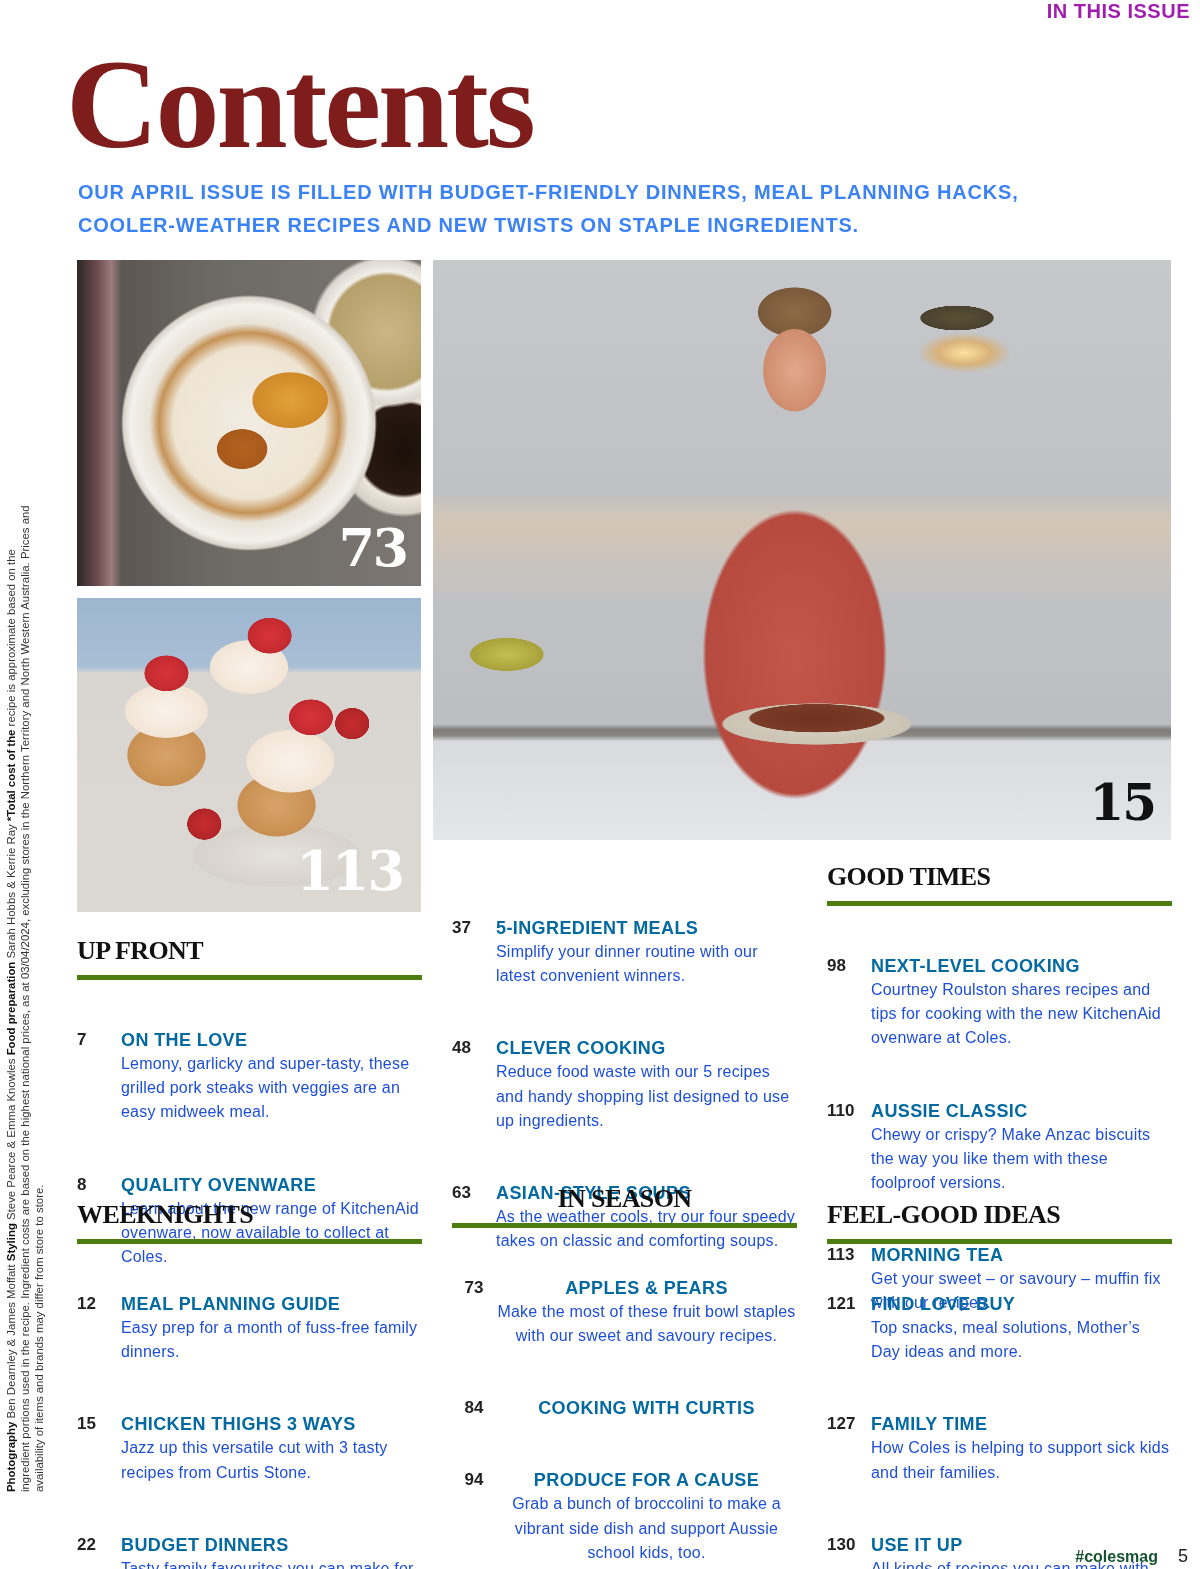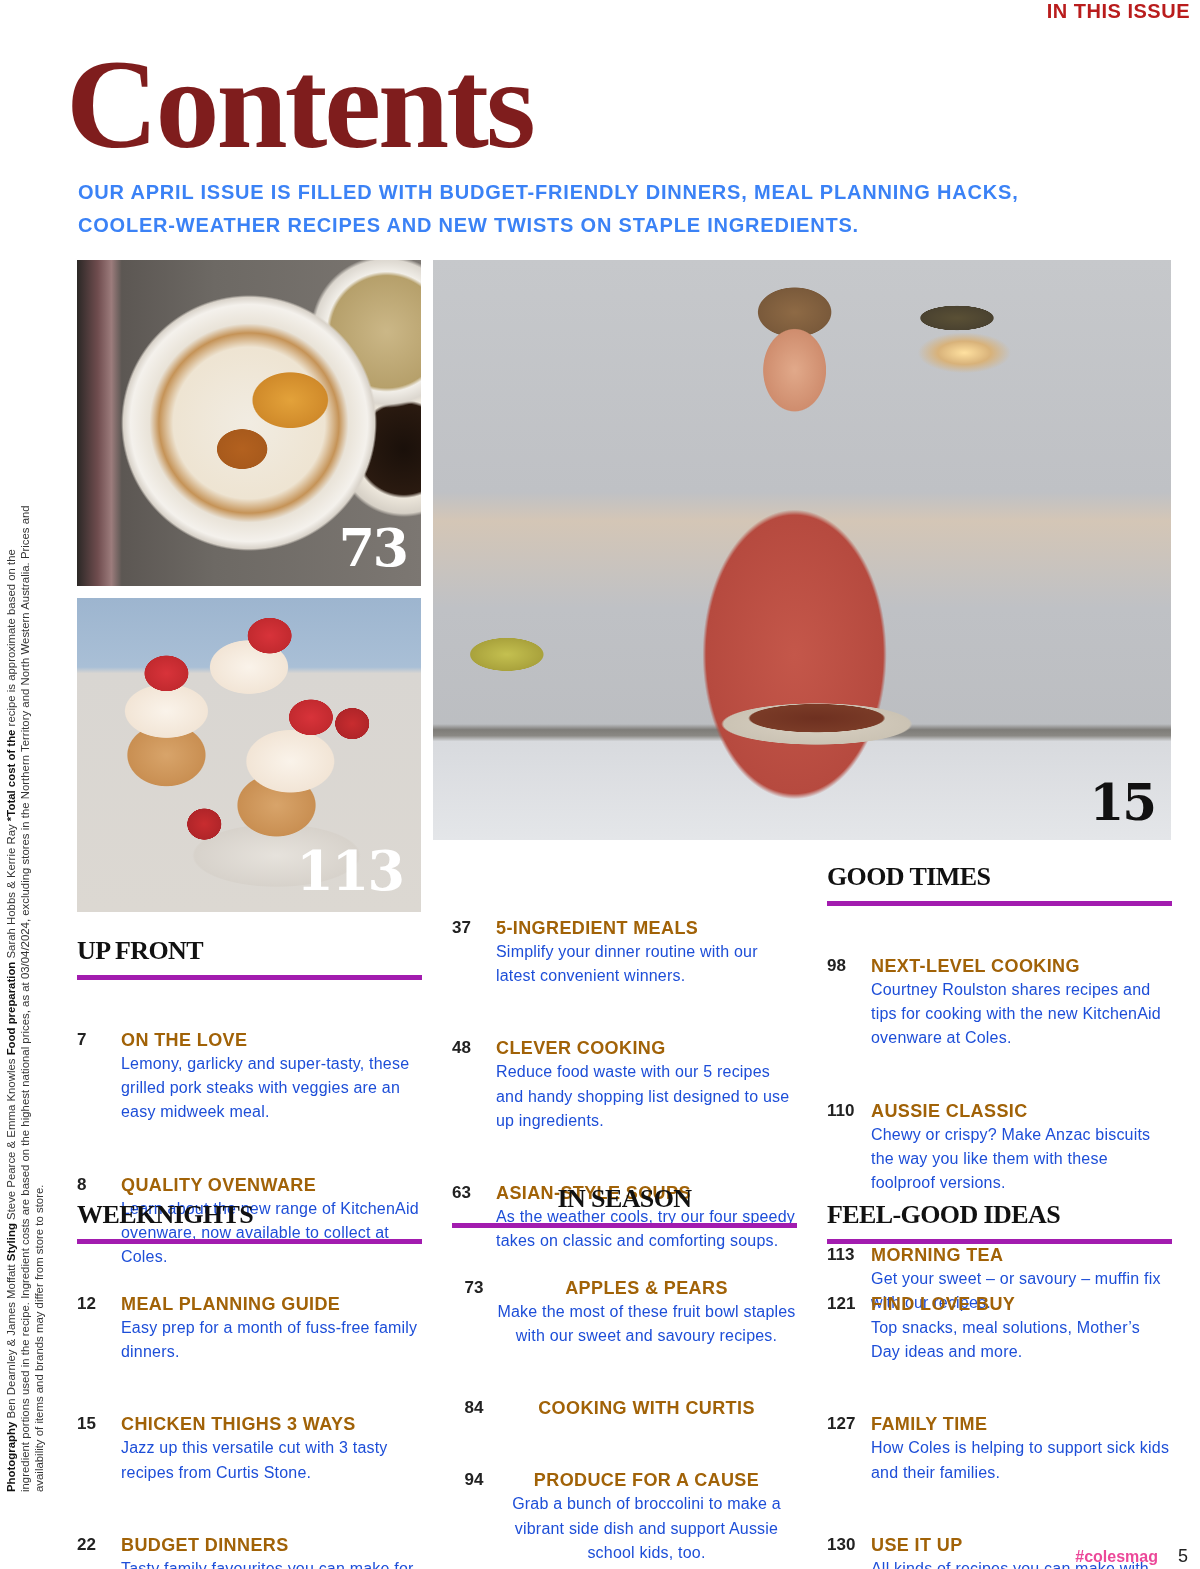--- a/index.html
+++ b/index.html
@@ -2,21 +2,21 @@
 <html><head>
 <meta charset="utf-8">
 <style>
   * { box-sizing: border-box; margin: 0; padding: 0; }
   html, body { width: 1200px; height: 1569px; background: #ffffff; overflow: hidden; }
   body { position: relative; font-family: "Liberation Sans", "DejaVu Sans", sans-serif; color: #1b1b1b; }
 
   .kicker {
     position: absolute; top: 0; right: 10px;
     font-family: "Liberation Sans", sans-serif; font-weight: 700;
-    font-size: 20px; letter-spacing: 0.5px; color: #b91c1c;
+    font-size: 20px; letter-spacing: 0.5px; color: #a21caf;
   }
   .title {
     position: absolute; left: 66px; top: 40px;
     font-family: "Liberation Serif", "DejaVu Serif", serif; font-weight: 700;
     font-size: 128px; line-height: 1; letter-spacing: -3px; color: #7f1d1d;
     transform: scaleX(1.0);
   }
   .intro {
     position: absolute; left: 78px; top: 176px; width: 980px;
     font-family: "Liberation Sans", sans-serif; font-weight: 700;
@@ -78,37 +78,37 @@
     width: 990px; transform-origin: 0 0; transform: rotate(-90deg);
     font-size: 11.4px; line-height: 14px; color: #333;
   }
   .credits b { font-weight: 700; color: #111; }
 
   
   .section { position: absolute; width: 345px; }
   .section h2 {
     font-family: "Liberation Serif", "DejaVu Serif", serif; font-weight: 700;
     font-size: 26px; line-height: 30px; letter-spacing: -0.6px; color: #111;
-    padding-bottom: 9px; border-bottom: 5px solid #a21caf; margin-bottom: 12px;
+    padding-bottom: 9px; border-bottom: 5px solid #4d7c0f; margin-bottom: 12px;
   }
   .entry { display: flex; margin-top: 48px; }
   .entry .pg { width: 44px; flex: none; font-weight: 700; font-size: 17px; line-height: 24px; color: #222; }
   .entry .body { flex: 1; }
-  .entry .head { font-weight: 700; font-size: 18px; line-height: 24px; letter-spacing: 0.4px; color: #a16207; }
+  .entry .head { font-weight: 700; font-size: 18px; line-height: 24px; letter-spacing: 0.4px; color: #0369a1; }
   .entry .desc { font-size: 16px; line-height: 24.2px; color: #1d4ed8; letter-spacing: 0.2px; }
 
   #sec-upfront { left: 77px; top: 936px; }
   #sec-weeknights { left: 77px; top: 1200px; }
   #sec-main { left: 452px; top: 868px; }
   #sec-inseason { left: 452px; top: 1184px; text-align: center; }
   #sec-goodtimes { left: 827px; top: 862px; }
   #sec-feelgood { left: 827px; top: 1200px; }
 
   .footer { position: absolute; right: 12px; bottom: 2px; display: flex; gap: 20px; align-items: baseline; }
-  .footer .tag { font-weight: 700; font-size: 16px; color: #ec4899; text-align: right; }
+  .footer .tag { font-weight: 700; font-size: 16px; color: #14532d; text-align: right; }
   .footer .page { font-size: 18px; color: #222; }
 </style>
 </head>
 <body>
 
 <div class="kicker">IN THIS ISSUE</div>
 <h1 class="title">Contents</h1>
 <p class="intro">OUR APRIL ISSUE IS FILLED WITH BUDGET-FRIENDLY DINNERS, MEAL PLANNING HACKS, COOLER-WEATHER RECIPES AND NEW TWISTS ON STAPLE INGREDIENTS.</p>
 
 <div class="photo" id="photo-porridge">

